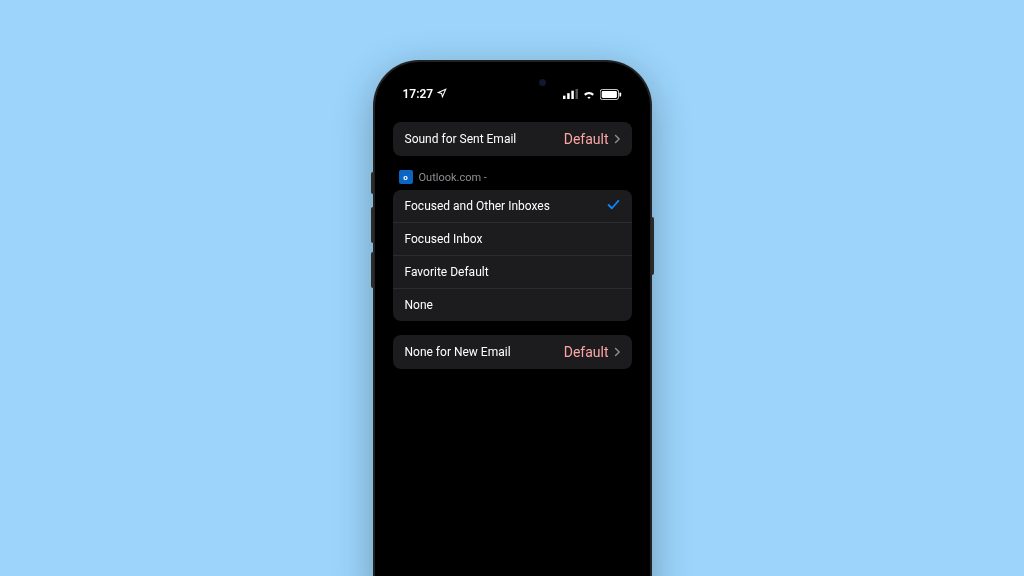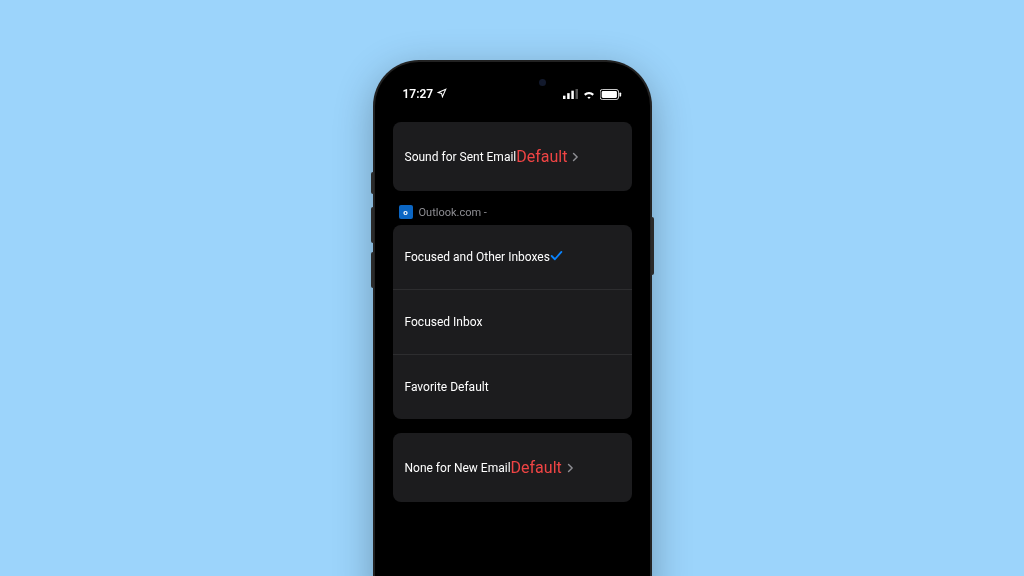--- a/index.html
+++ b/index.html
@@ -114,27 +114,28 @@
     color: #fff; font-size: 8px; font-weight: 700;
   }
   .cell-group {
     background: #1c1c1e;
     border-radius: 8px;
     overflow: hidden;
   }
   .cell {
     display: flex;
     align-items: center;
-    padding: 25px 12px;
+    justify-content: space-between;
+    padding: 9px 12px;
     color: #fff;
     font-size: 12px;
     border-bottom: 0.5px solid rgba(255,255,255,0.08);
   }
   .cell:last-child { border-bottom: none; }
-  .cell-right { display: flex; align-items: center; gap: 5px; color: #ef4444; font-size: 16px; }
+  .cell-right { display: flex; align-items: center; gap: 5px; color: #fca5a5; font-size: 14px; }
   .check { color: #0a84ff; }
 </style>
 </head>
 <body>
 
 <div class="phone">
   <div class="side-button-left sb1"></div>
   <div class="side-button-left sb2"></div>
   <div class="side-button-left sb3"></div>
   <div class="side-button-right"></div>
@@ -203,20 +204,23 @@
                 <path d="M2 6l4 4 8-9"></path>
               </svg>
           </span>
         </div>
         <div class="cell">
           <span>Focused Inbox</span>
         </div>
         <div class="cell">
           <span>Favorite Default</span>
         </div>
+        <div class="cell">
+          <span>None</span>
+        </div>
       </div>
     </div>
 
     <div class="section">
       <div class="cell-group">
         <div class="cell">
           <span>None for New Email</span>
           <span class="cell-right">
             <span>Default</span>
             <svg width="6" height="10" viewBox="0 0 8 14" fill="none" stroke="#8e8e93" stroke-width="2" stroke-linecap="round" stroke-linejoin="round">

